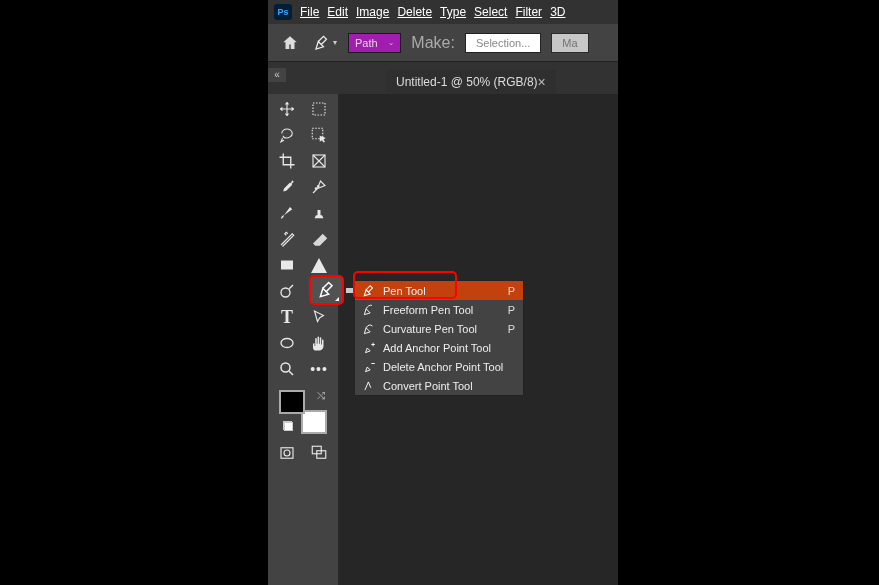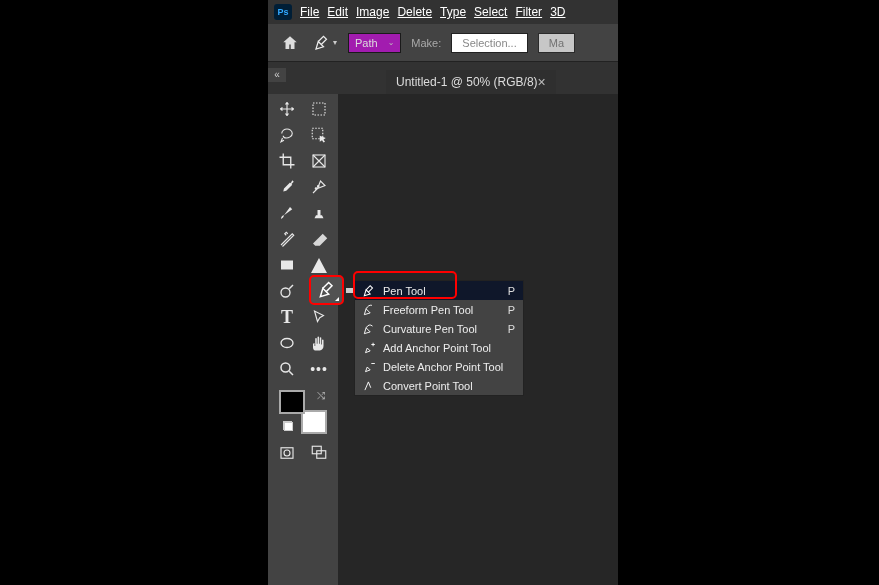--- a/index.html
+++ b/index.html
@@ -86,21 +86,21 @@
       border: 1px solid #1a1a1a;
       display: flex;
       align-items: center;
       gap: 10px;
     }
     .dd .chev {
       font-size: 8px;
       color: #bbb;
     }
     .opt-label {
-      font-size: 11px;
+      font-size: 16px;
       color: #aaa;
     }
     .opt-btn {
       height: 20px;
       padding: 0 10px;
       font-size: 11px;
       color: #888;
       background: #ffffff;
       border: 1px solid #222;
       display: flex;
@@ -283,21 +283,21 @@
       height: 19px;
       display: flex;
       align-items: center;
       font-size: 11px;
       color: #eee;
       padding: 0 8px 0 6px;
       gap: 6px;
       cursor: pointer;
     }
     .fly-row.selected {
-      background: #0f172a;
+      background: #c2410c;
     }
     .fly-row .ico {
       width: 16px;
       display: flex;
       align-items: center;
       justify-content: center;
     }
     .fly-row .lbl {
       flex: 1;
     }

